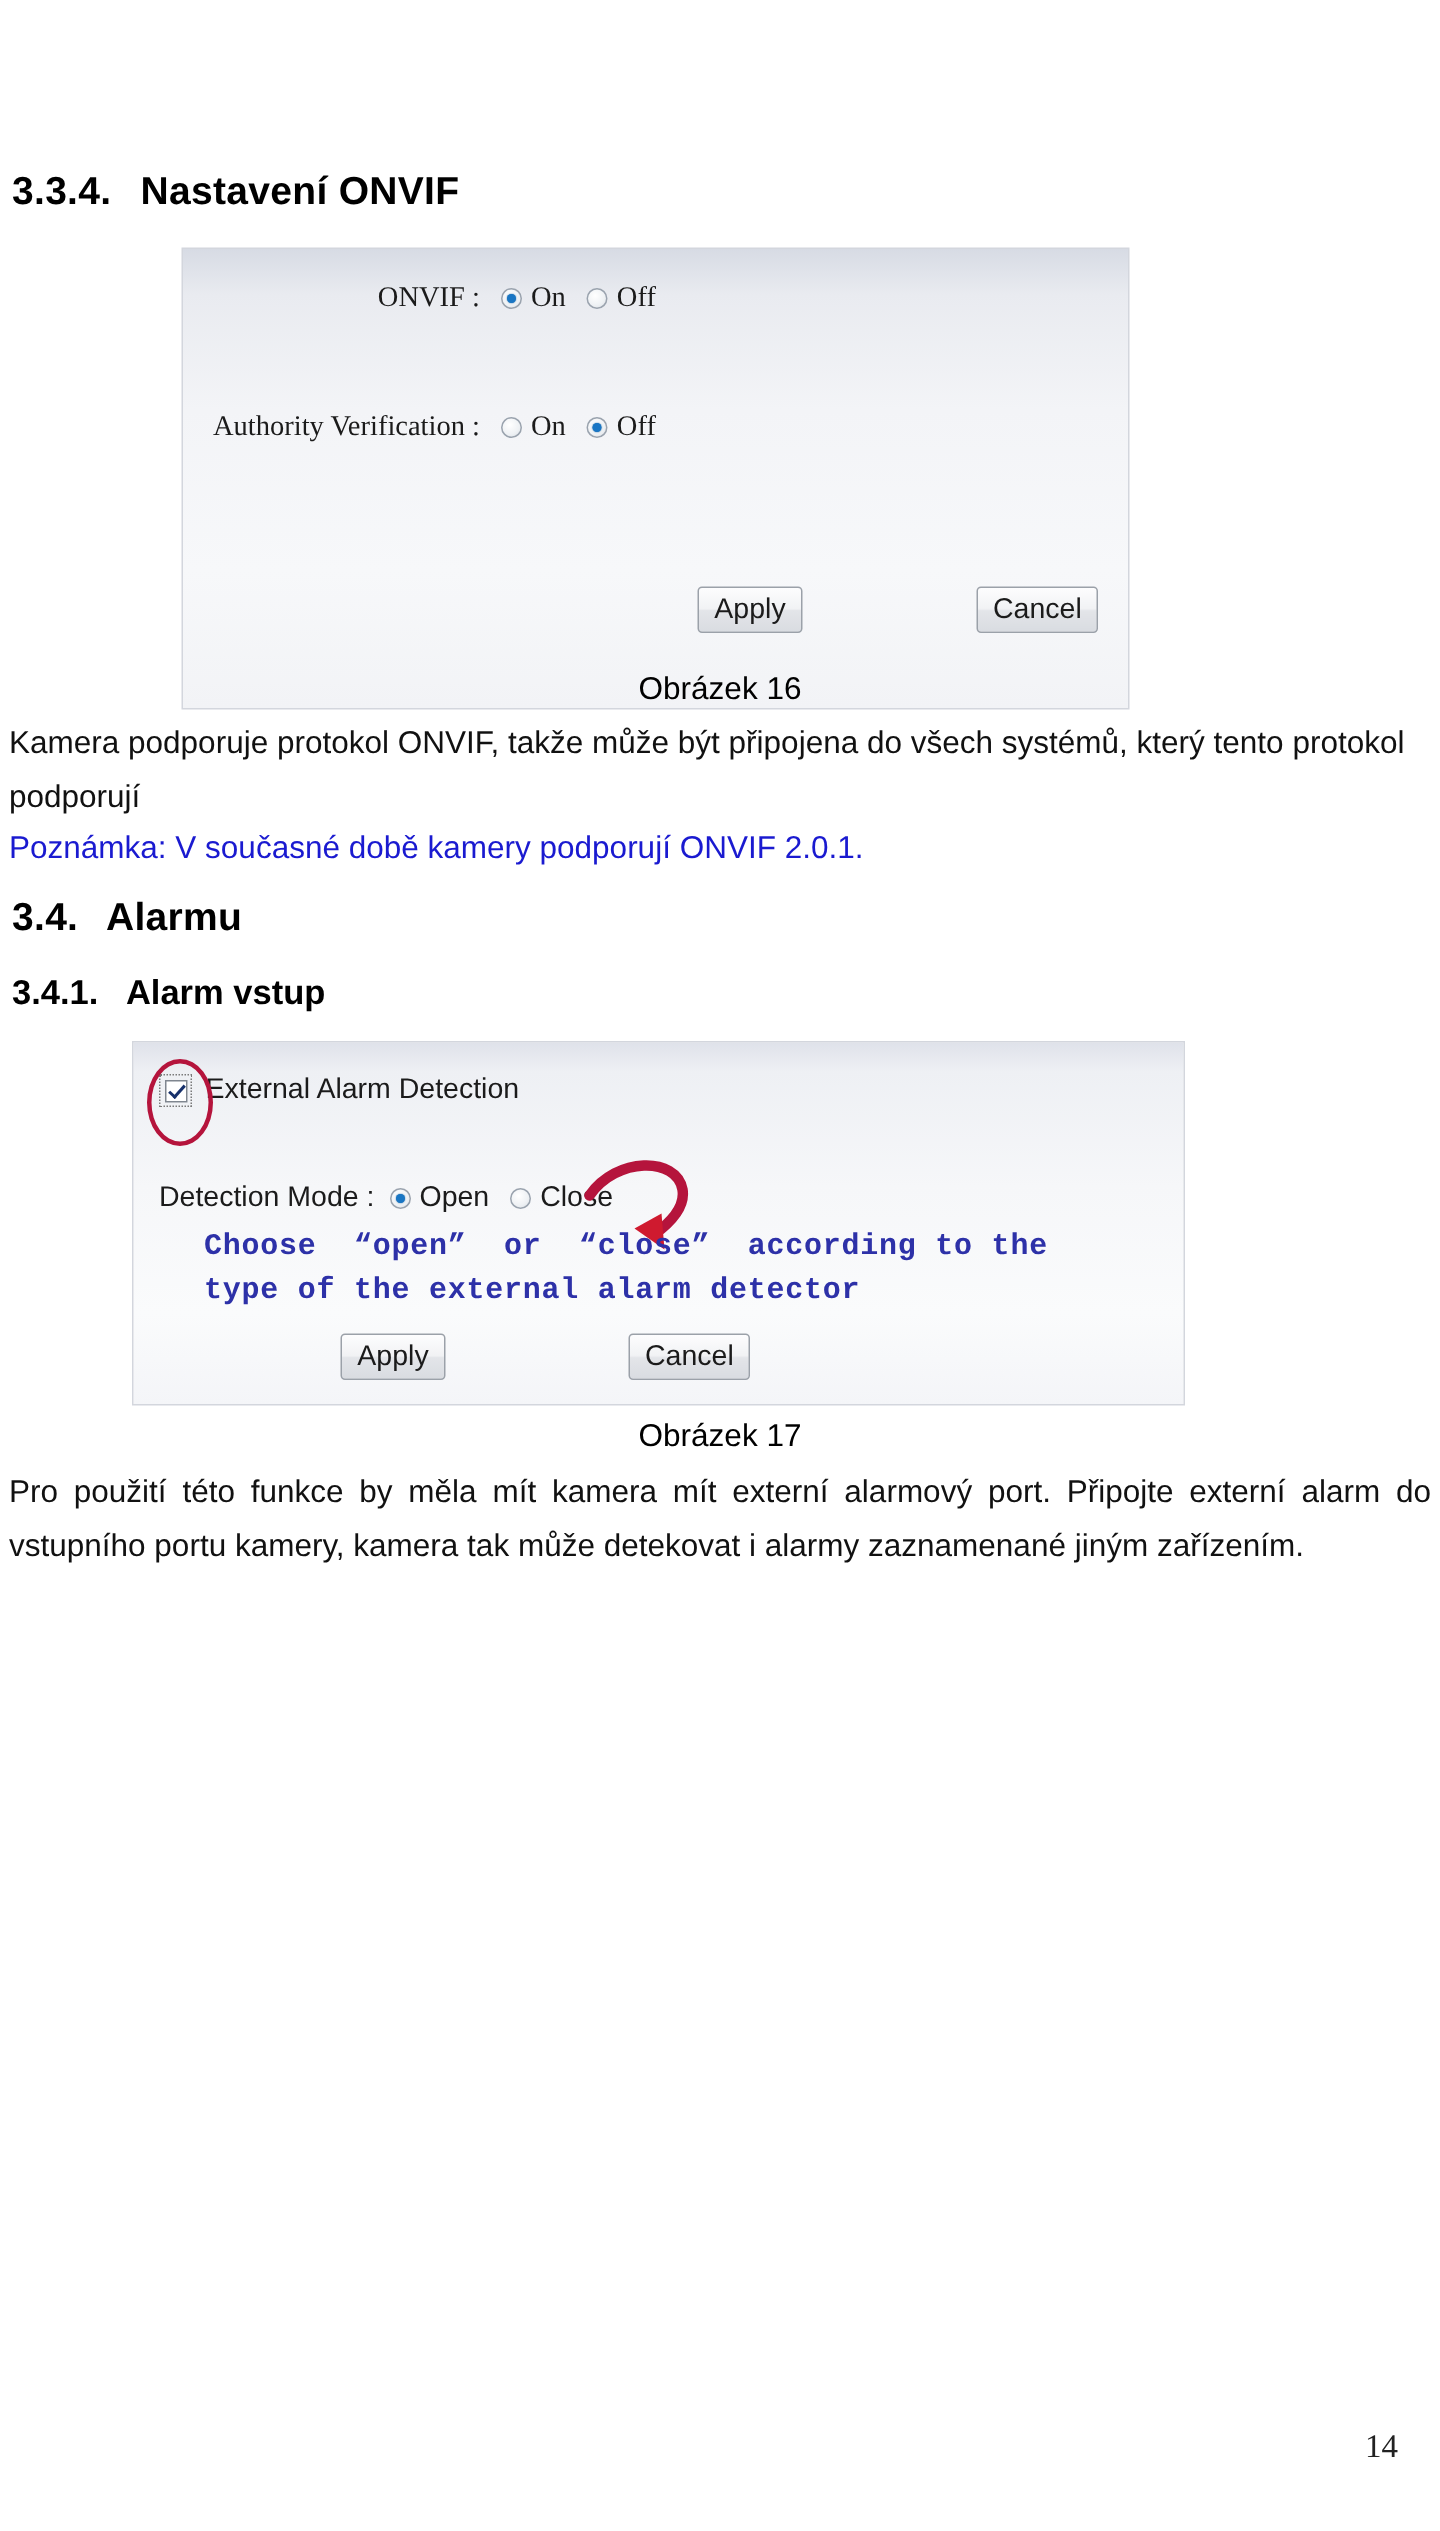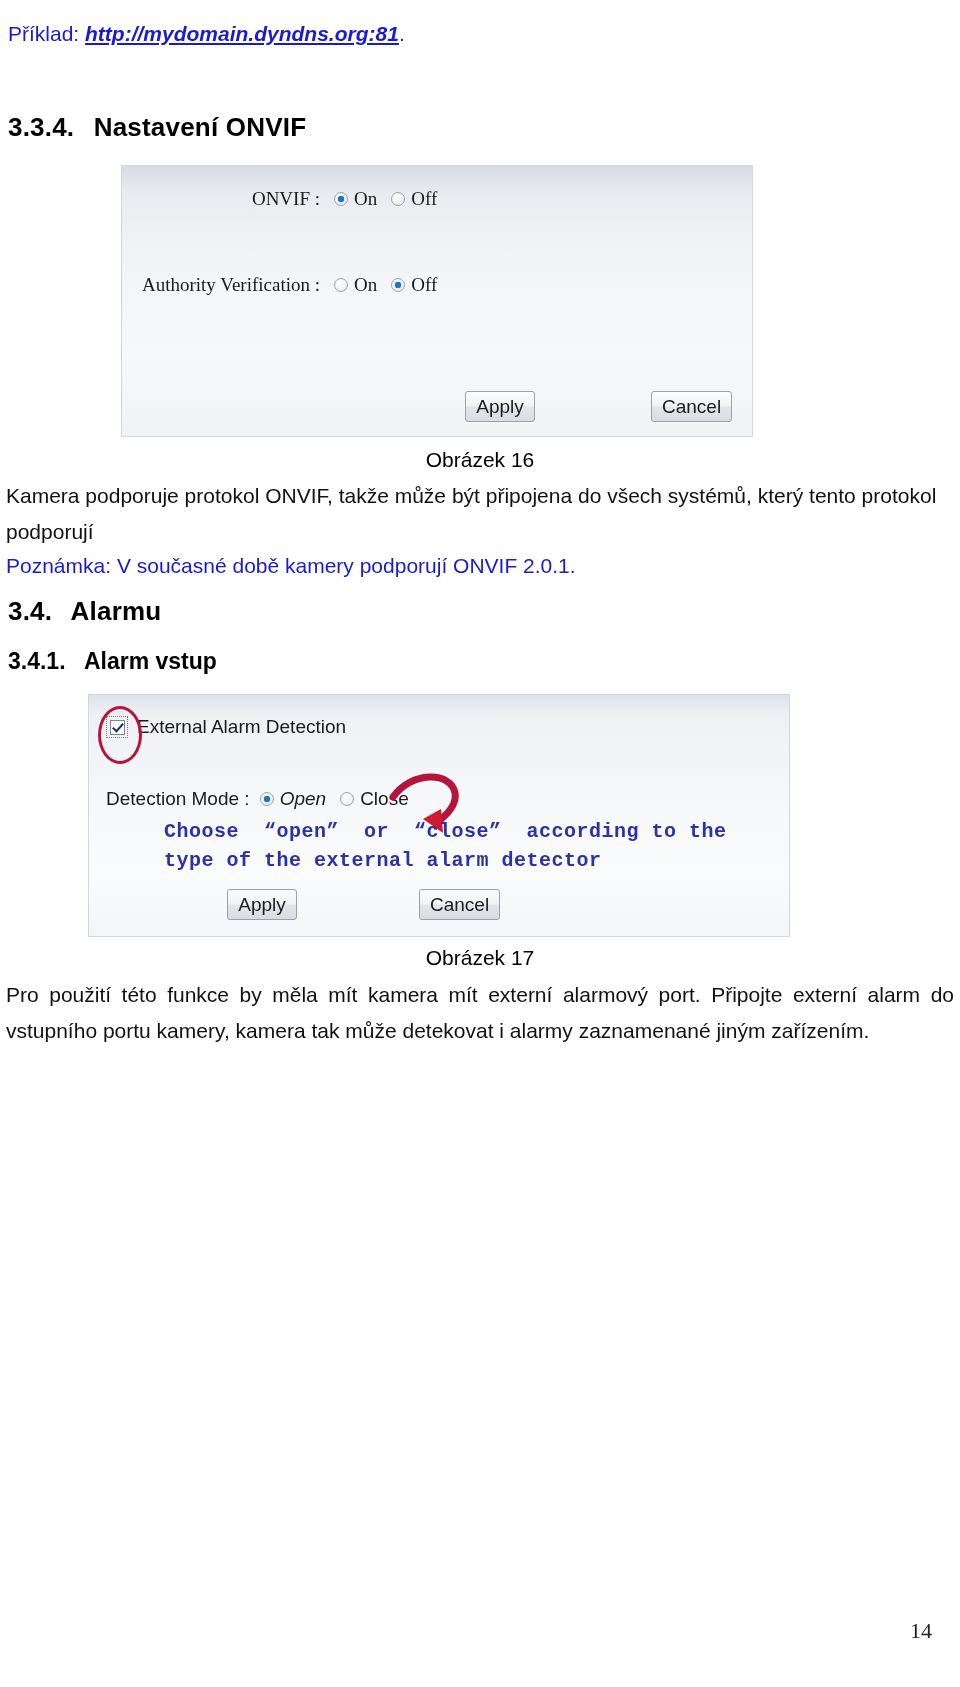--- a/index.html
+++ b/index.html
@@ -75,21 +75,21 @@
                     font-family:"Liberation Serif", serif; font-size:22px; color:#222; }
 
   
   .ui-panel {
     background: linear-gradient(to bottom, #d7dbe4 0%, #e9ebf0 10%, #f3f4f7 35%, #f7f8fa 70%, #f2f3f6 100%);
     border: 1px solid #d3d6dd;
     position: relative;
     font-family: "Liberation Serif", serif;
     box-sizing: border-box;
   }
-  #onvif-panel { width: 632px; height: 272px; }
+  #onvif-panel { width: 632px; height: 308px; }
   #alarm-panel {
     width: 702px; height: 243px;
     background: linear-gradient(to bottom, #dfe2ea 0%, #eef0f4 8%, #f6f7f9 40%, #fafbfc 75%, #f4f5f8 100%);
     font-family: "Liberation Sans", sans-serif;
   }
 
   .form-row {
     position: absolute;
     display: flex;
     align-items: center;
@@ -205,31 +205,29 @@
   
   .annot-text {
     position: absolute;
     color: #2d31a8;
     font-family: "Liberation Mono", monospace;
     font-weight: bold;
     font-size: 20px;
     line-height: 29px;
     letter-spacing: 0.5px;
     white-space: pre;
-    margin-left: 28px;
   }
   .annot-arrow { position: absolute; pointer-events: none; }
 </style>
 </head>
 <body>
 
 <div class="page">
 
   <div id="note-ddns" class="blue-note">
-    <div><span>Příklad: </span><span class="link">http://mydomain.dyndns.org:81</span><span>.</span></div>
   </div>
 
   <div id="heading-334" class="h2">
     <span class="h-num">3.3.4.</span>
     <span style="margin-left:12px;">Nastavení ONVIF</span>
   </div>
 
   <div id="figure16-wrap">
     <div id="onvif-panel" class="ui-panel">
 
@@ -284,21 +282,21 @@
         </span>
         <span class="cb-label">External Alarm Detection</span>
       </div>
 
       <div class="annot-ellipse" style="left:9px; top:11px; width:38px; height:52px;"></div>
 
       <div class="form-row" style="left:17px; top:93px;">
         <span class="field-label" style="font-family:'Liberation Sans',sans-serif; font-size:19px;">Detection Mode :</span>
         <span style="display:inline-flex;align-items:center;margin-left:10px;">
           <span class="radio checked"></span>
-          <span class="radio-label" style="font-family:'Liberation Sans',sans-serif;font-style:italic;">Open</span>
+          <span class="radio-label" style="font-family:'Liberation Sans',sans-serif;">Open</span>
           <span class="radio"></span>
           <span class="radio-label" style="font-family:'Liberation Sans',sans-serif;">Close</span>
         </span>
       </div>
 
       <svg class="annot-arrow" width="80" height="62" viewBox="0 0 80 62" style="left:300px; top:78px;">
         <path d="M4 24 C 22 -2, 62 -2, 66 20 C 68 32, 58 42, 47 50" stroke="#b5143c" stroke-width="7" fill="none" stroke-linecap="round"></path>
         <polygon points="52,36 54,60 34,46" fill="#cf1a2f"></polygon>
       </svg>
 

